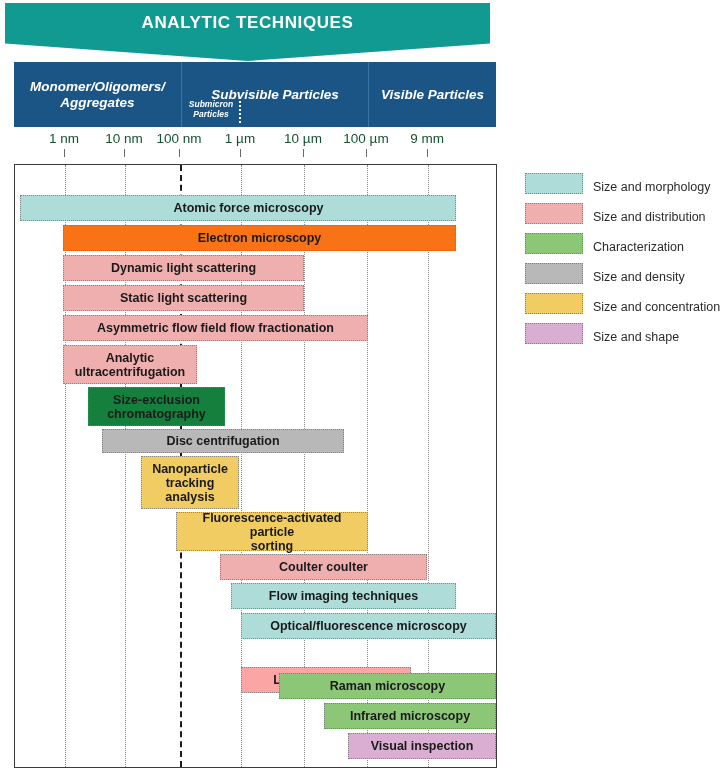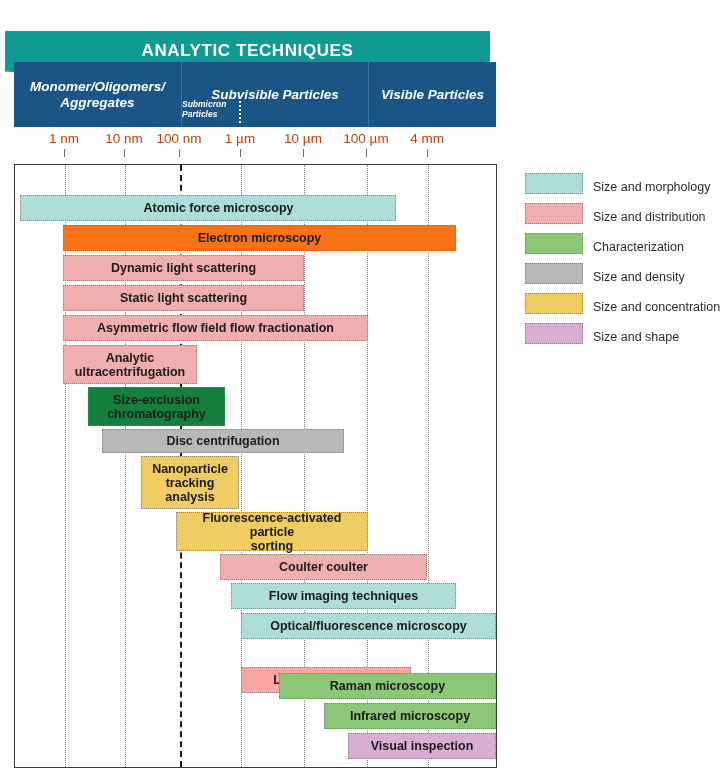--- a/index.html
+++ b/index.html
@@ -10,21 +10,21 @@
     width: 724px; height: 774px;
     position: relative;
     font-family: "Liberation Sans", sans-serif;
     overflow: hidden;
   }
 
   
   #title-banner {
     position: absolute;
     left: 5px; top: 3px;
-    width: 485px; height: 58px; margin-top: 28px;
+    width: 485px; height: 58px;
   }
   #title-banner .chev {
     position: absolute;
     left: 0; top: 0;
     width: 485px; height: 58px;
     background: #119a91;
     -webkit-clip-path: polygon(0 0, 100% 0, 100% 70%, 50% 100%, 0 70%);
     clip-path: polygon(0 0, 100% 0, 100% 70%, 50% 100%, 0 70%);
   }
   #title-banner .txt {
@@ -75,37 +75,37 @@
 
   #submicron-label {
     position: absolute;
     left: 182px; top: 99px;
     width: 58px;
     color: #ffffff;
     font-style: italic;
     font-weight: bold;
     font-size: 8.5px;
     line-height: 1.2;
-    text-align: left;
+    text-align: center;
   }
   #submicron-divider {
     position: absolute;
     left: 239px; top: 97px;
     width: 0; height: 26px;
     border-left: 2px dotted #ffffff;
   }
 
   
   #axis-labels { position: absolute; left: 0; top: 131px; width: 520px; height: 18px; }
   #axis-labels .tl {
     position: absolute;
     top: 0;
     transform: translateX(-50%);
     font-size: 13.5px;
-    color: #c2410c;
+    color: #14532d;
     white-space: nowrap;
   }
   #axis-ticks { position: absolute; left: 0; top: 149px; width: 520px; height: 9px; }
   #axis-ticks .tk {
     position: absolute;
     top: 0; width: 1px; height: 8px;
     background: #6a6a6a;
   }
 
   
@@ -187,21 +187,21 @@
 <div id="submicron-label">Submicron<br>Particles</div>
 <div id="submicron-divider"></div>
 
 <div id="axis-labels">
     <div class="tl" style="left: 64px;">1 nm</div>
     <div class="tl" style="left: 124px;">10 nm</div>
     <div class="tl" style="left: 179px;">100 nm</div>
     <div class="tl" style="left: 240px;">1 µm</div>
     <div class="tl" style="left: 303px;">10 µm</div>
     <div class="tl" style="left: 366px;">100 µm</div>
-    <div class="tl" style="left: 427px;">4 mm</div>
+    <div class="tl" style="left: 427px;">9 mm</div>
   </div>
 <div id="axis-ticks">
     <div class="tk" style="left: 64px;"></div>
     <div class="tk" style="left: 124px;"></div>
     <div class="tk" style="left: 179px;"></div>
     <div class="tk" style="left: 240px;"></div>
     <div class="tk" style="left: 303px;"></div>
     <div class="tk" style="left: 366px;"></div>
     <div class="tk" style="left: 427px;"></div>
   </div>
@@ -210,21 +210,21 @@
   <div id="grid">
       <div class="gl" style="left: 50px;"></div>
       <div class="gl" style="left: 110px;"></div>
       <div class="gl strong" style="left: 165px;"></div>
       <div class="gl" style="left: 226px;"></div>
       <div class="gl" style="left: 289px;"></div>
       <div class="gl" style="left: 352px;"></div>
       <div class="gl" style="left: 413px;"></div>
     </div>
   <div id="bars">
-      <div class="bar" title="Atomic force microscopy" style="left: 5px; width: 376px; top: 30px; height: 26px; background: rgb(174, 220, 216); padding-left: 24px;">Atomic force microscopy</div>
+      <div class="bar" title="Atomic force microscopy" style="left: 5px; width: 436px; top: 30px; height: 26px; background: rgb(174, 220, 216); padding-left: 24px;">Atomic force microscopy</div>
       <div class="bar" title="Electron microscopy" style="left: 48px; width: 393px; top: 60px; height: 26px; background: #f97316;">Electron microscopy</div>
       <div class="bar" title="Dynamic light scattering" style="left: 48px; width: 241px; top: 90px; height: 26px; background: rgb(239, 175, 175);">Dynamic light scattering</div>
       <div class="bar" title="Static light scattering" style="left: 48px; width: 241px; top: 120px; height: 26px; background: rgb(239, 175, 175);">Static light scattering</div>
       <div class="bar" title="Asymmetric flow field flow fractionation" style="left: 48px; width: 305px; top: 150px; height: 26px; background: rgb(239, 175, 175);">Asymmetric flow field flow fractionation</div>
       <div class="bar" title="Analytic ultracentrifugation" style="left: 48px; width: 134px; top: 180px; height: 39px; background: rgb(239, 175, 175);">Analytic<br>ultracentrifugation</div>
       <div class="bar" title="Size-exclusion chromatography" style="left: 73px; width: 137px; top: 222px; height: 39px; background: #15803d;">Size-exclusion<br>chromatography</div>
       <div class="bar" title="Nanoparticle tracking analysis" style="left: 126px; width: 98px; top: 291px; height: 53px; background: rgb(240, 204, 99);">Nanoparticle<br>tracking<br>analysis</div>
       <div class="bar" title="Disc centrifugation" style="left: 87px; width: 242px; top: 264px; height: 24px; background: rgb(184, 184, 184);">Disc centrifugation</div>
       <div class="bar" title="Fluorescence-activated particle sorting" style="left: 161px; width: 192px; top: 347px; height: 39px; background: rgb(240, 204, 99);">Fluorescence-activated particle<br>sorting</div>
       <div class="bar" title="Coulter coulter" style="left: 205px; width: 207px; top: 389px; height: 26px; background: rgb(239, 175, 175);">Coulter coulter</div>

